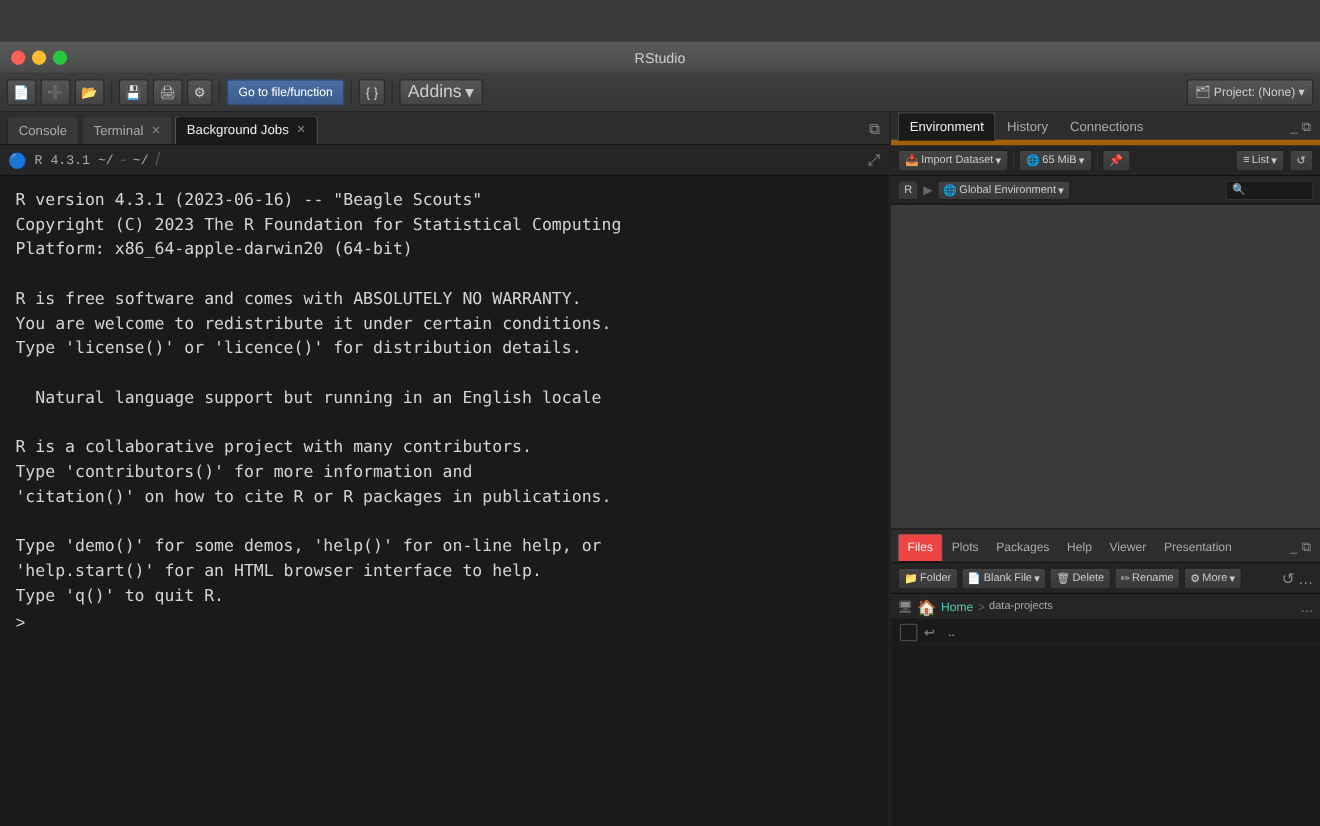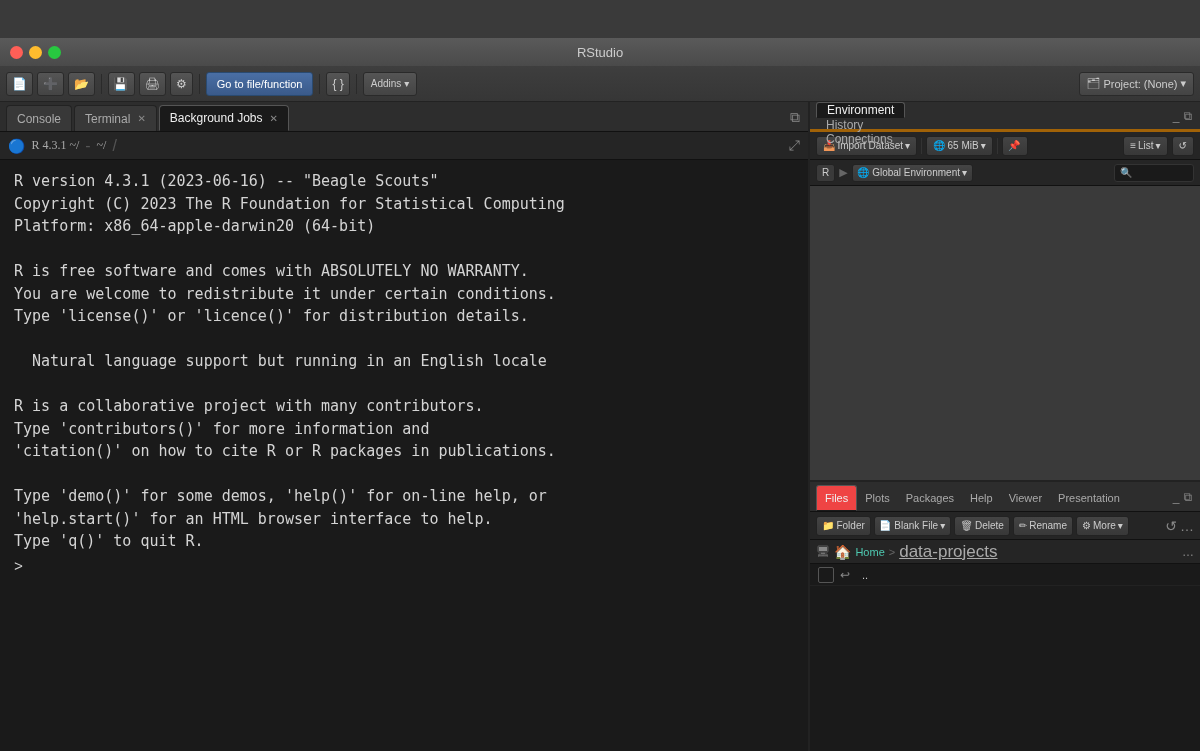--- a/index.html
+++ b/index.html
@@ -83,21 +83,21 @@
       font-size: 11px;
       padding: 2px 10px;
       cursor: pointer;
       height: 24px;
     }
     .toolbar-addins {
       background: linear-gradient(to bottom, #555, #444);
       border: 1px solid #2a2a2a;
       border-radius: 3px;
       color: #ccc;
-      font-size: 10px;
+      font-size: 16px;
       padding: 2px 7px;
       cursor: pointer;
       height: 24px;
       display: flex;
       align-items: center;
       gap: 3px;
     }
     .project-btn {
       background: linear-gradient(to bottom, #555, #444);
       border: 1px solid #2a2a2a;
@@ -194,21 +194,21 @@
       gap: 6px;
     }
     .r-indicator {
       color: #4ec9b0;
       font-size: 14px;
       font-weight: bold;
     }
     .console-version {
       color: #aaa;
       font-size: 12px;
-      font-family: Liberation Serif, serif;
+      font-family: Liberation Mono, monospace;
       text-align: right;
     }
     .console-separator { color: #555; }
     .console-toolbar-right {
       margin-left: auto;
       color: #888;
       font-size: 14px;
       cursor: pointer;
     }
 
@@ -251,26 +251,25 @@
       height: 380px;
       display: flex;
       flex-direction: column;
       border-bottom: 2px solid #222;
     }
 
     .right-tab-bar {
       background: #2d2d2d;
       height: 30px;
       display: flex;
-      align-items: flex-start;
+      align-items: center;
       padding: 0 6px;
-      border-bottom: 3px solid #a16207;
+      border-bottom: 5px solid #a16207;
       flex-shrink: 0;
       position: relative;
-      flex-direction: column;
     }
     .right-tab {
       height: 26px;
       padding: 0 10px;
       display: flex;
       align-items: center;
       font-size: 12px;
       cursor: pointer;
       color: #aaa;
       border-top-left-radius: 3px;
@@ -495,22 +494,21 @@
     .files-path-icon {
       color: #888;
       font-size: 11px;
     }
     .files-path-home {
       color: #4ec9b0;
       font-size: 14px;
     }
     .files-path-text {
       color: #aaa;
-      font-size: 17px;
-      text-decoration: underline;
+      font-size: 10px;
     }
     .files-path-sep {
       color: #666;
     }
     .files-path-more {
       margin-left: auto;
       color: #888;
       font-size: 12px;
       cursor: pointer;
     }

